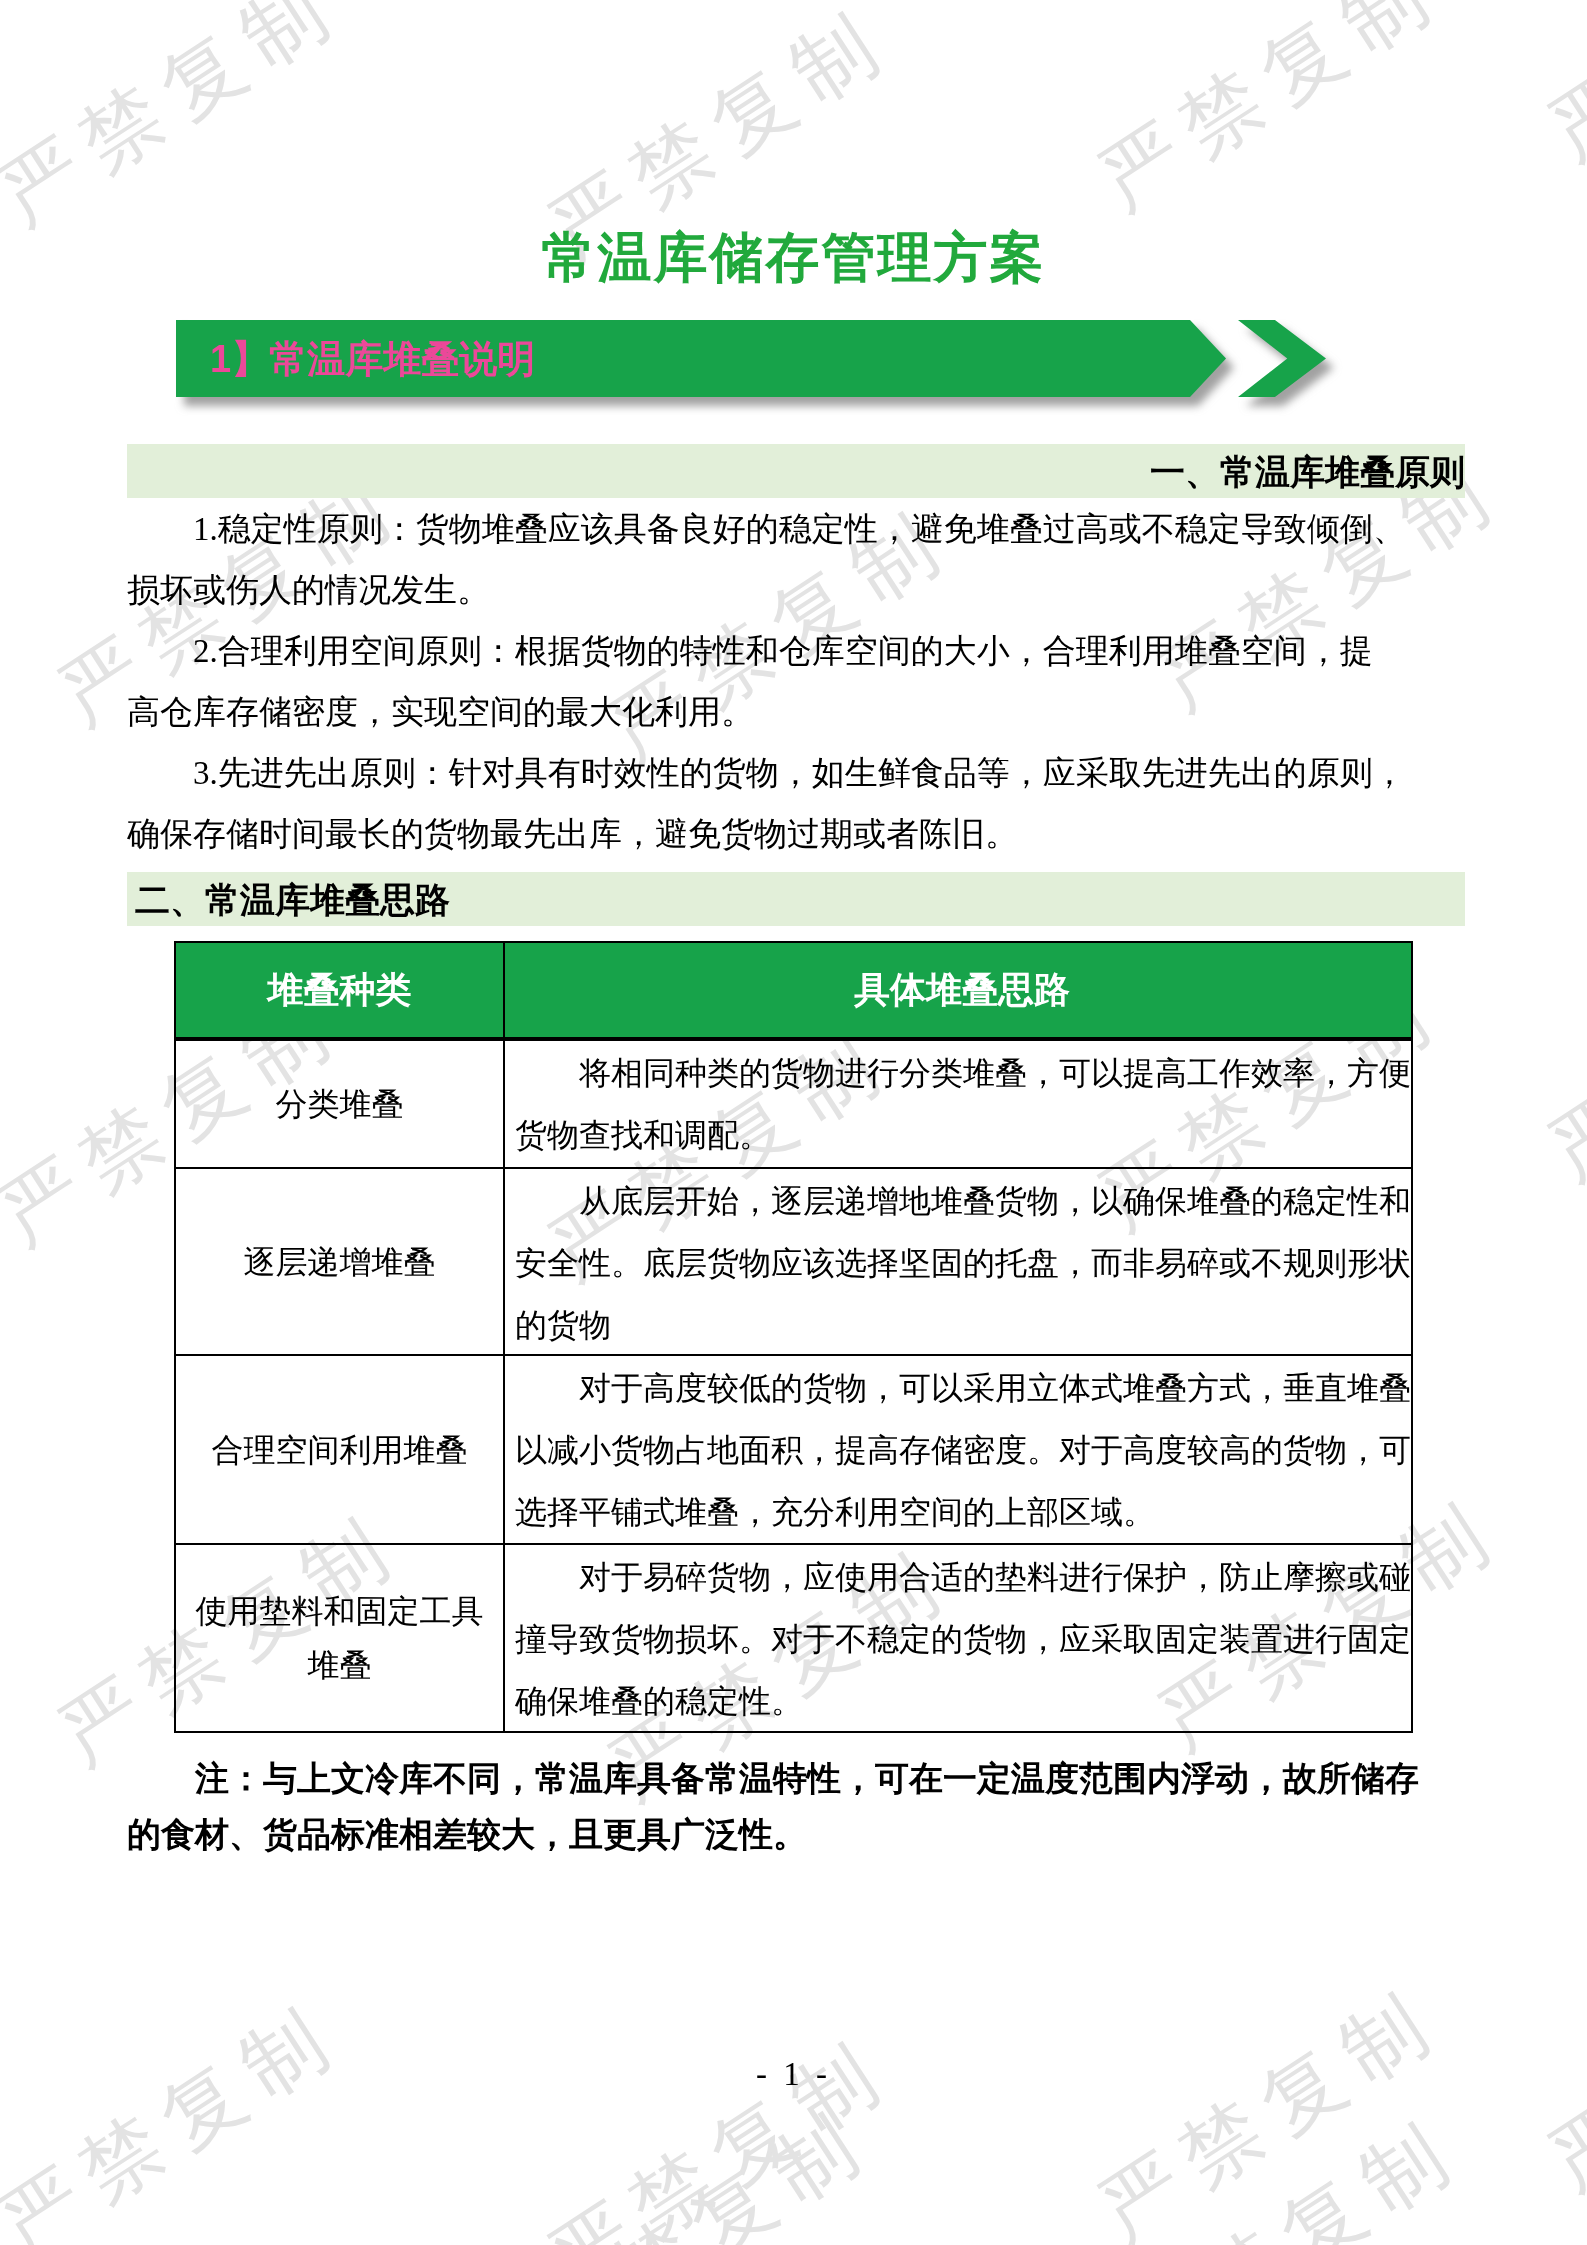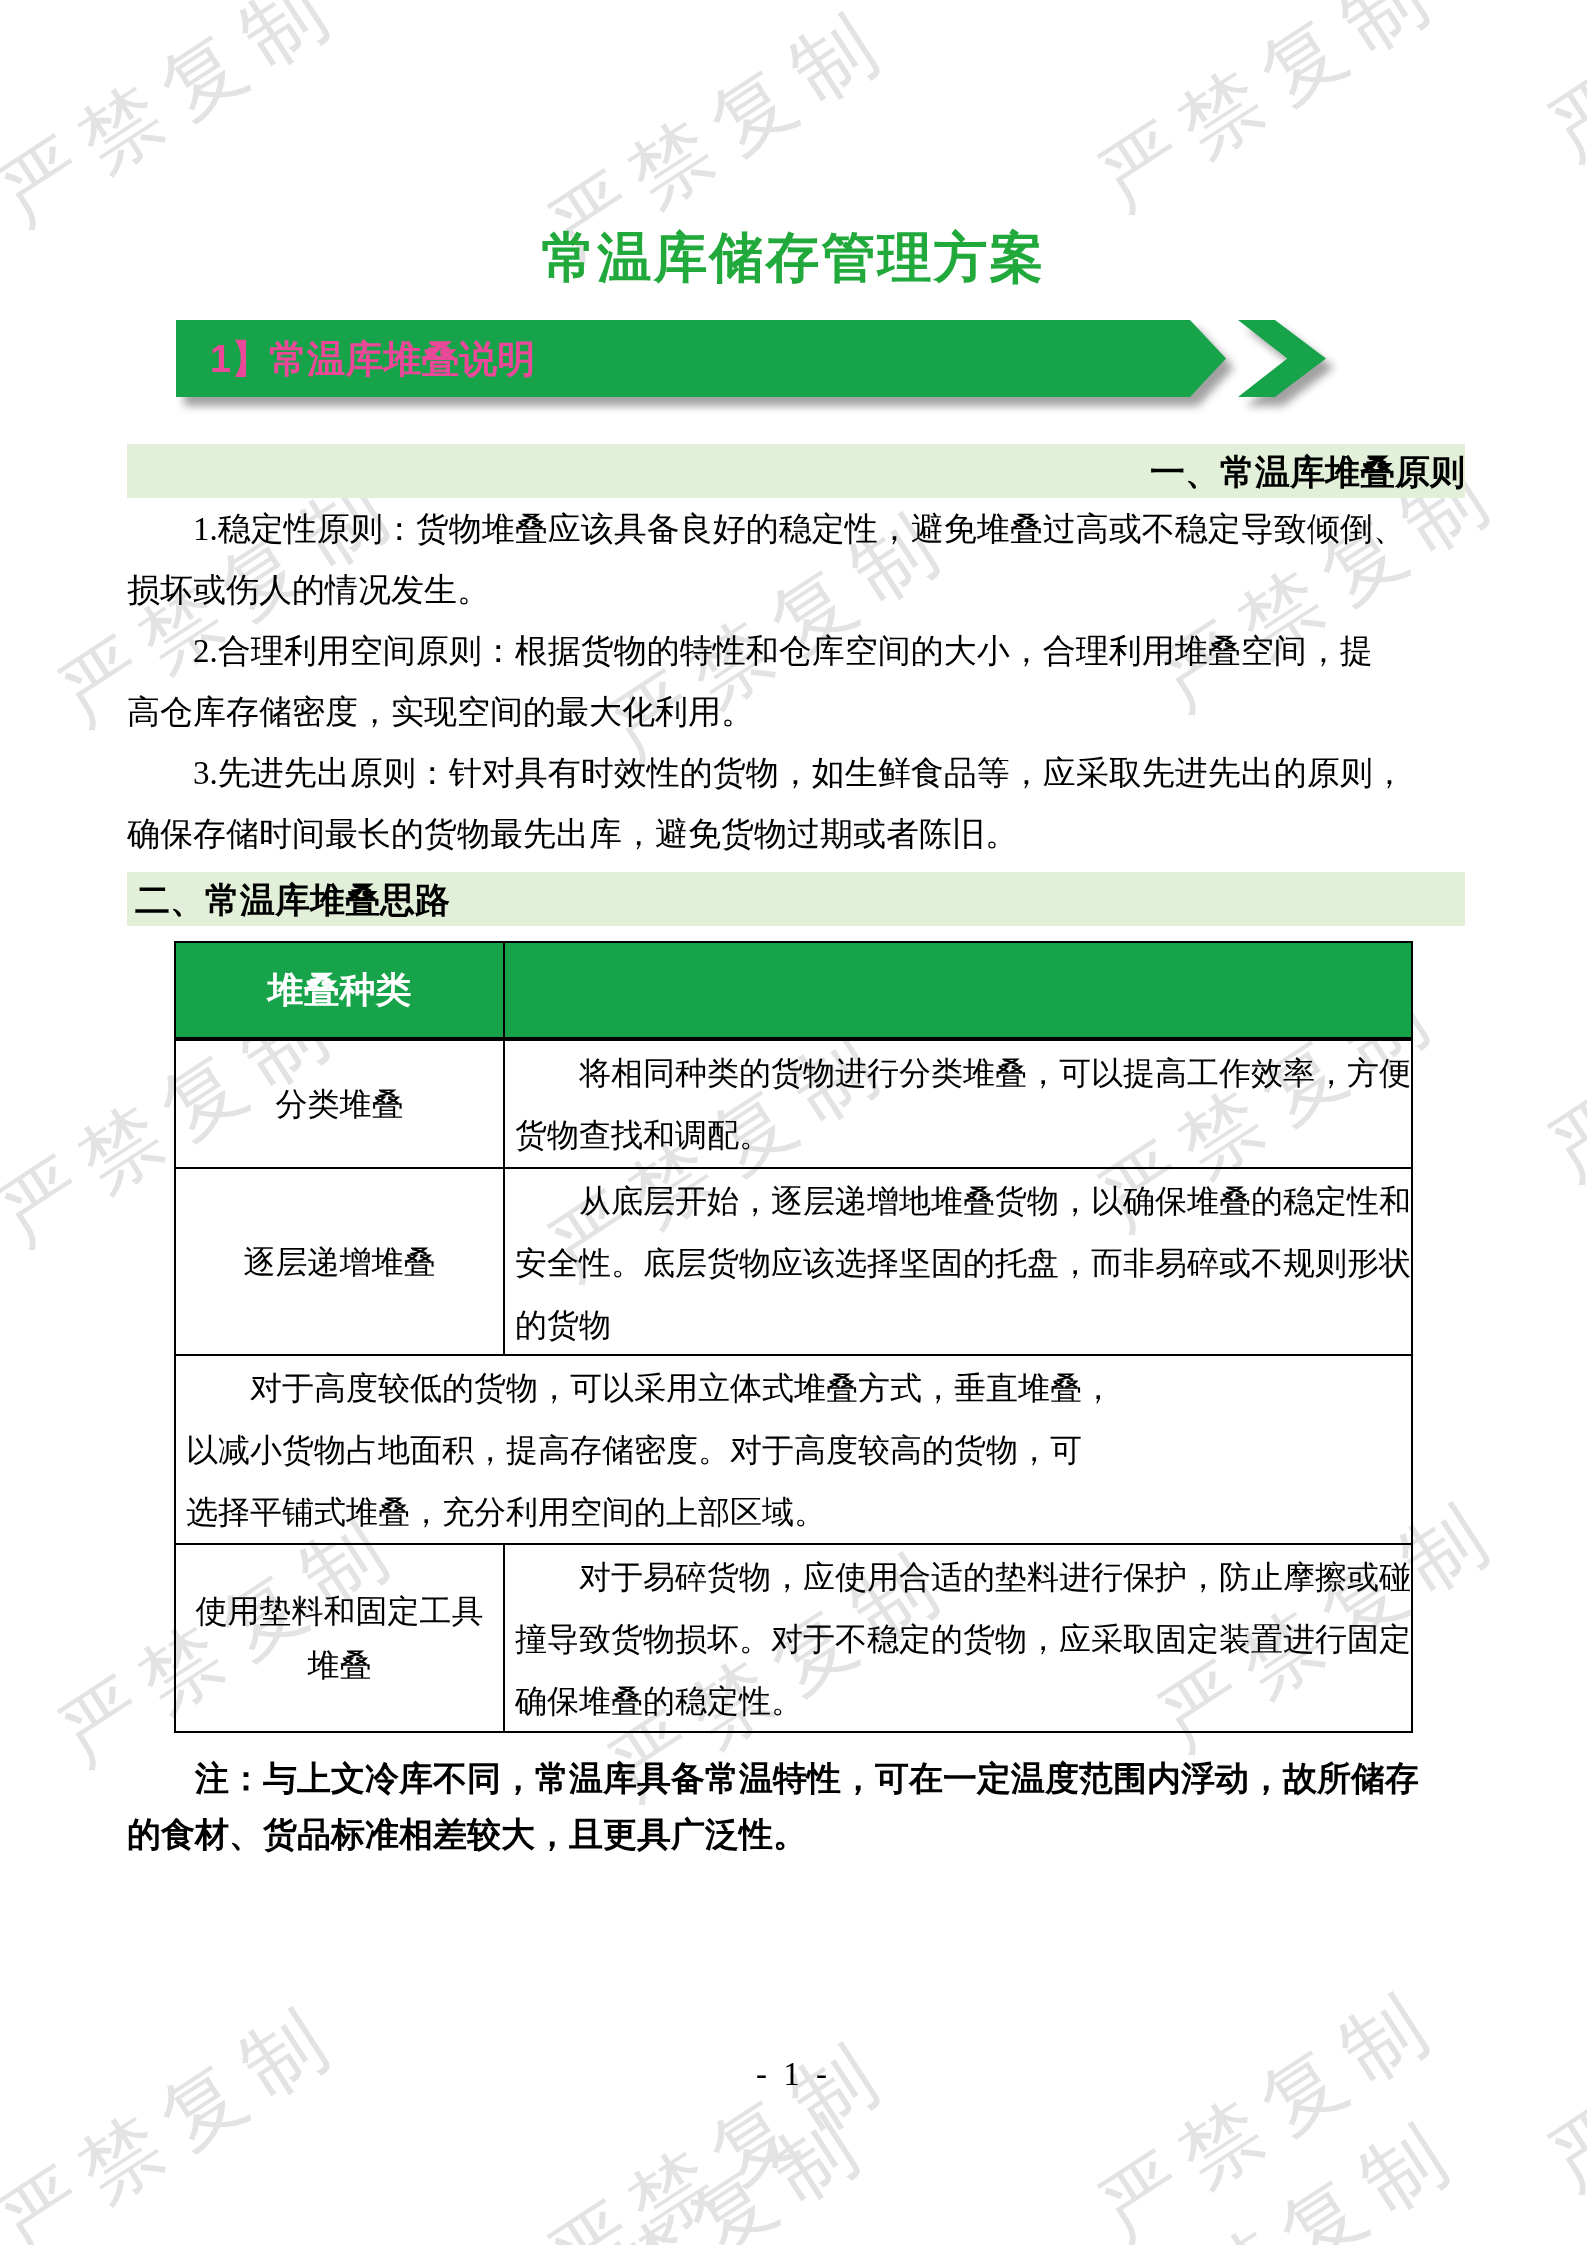--- a/index.html
+++ b/index.html
@@ -149,20 +149,21 @@
           <div class="bodyline indent">3.先进先出原则：针对具有时效性的货物，如生鲜食品等，应采取先进先出的原则，</div>
           <div class="bodyline">确保存储时间最长的货物最先出库，避免货物过期或者陈旧。</div>
         </div>
       </div>
 
     <div class="band band2">二、常温库堆叠思路</div>
 
     <div class="stack-table">
       <div class="t-header">
         <div class="t-hcell c1">堆叠种类</div>
+        <div class="t-hcell c2">具体堆叠思路</div>
       </div>
       <div>
           <div class="t-row" style="height: 126px;">
             <div class="t-type">
               <div class="tline">分类堆叠</div>
             </div>
             <div class="t-detail">
               <div class="dline indent">将相同种类的货物进行分类堆叠，可以提高工作效率，方便</div>
               <div class="dline">货物查找和调配。</div>
             </div>
@@ -171,20 +172,23 @@
             <div class="t-type">
               <div class="tline">逐层递增堆叠</div>
             </div>
             <div class="t-detail">
               <div class="dline indent">从底层开始，逐层递增地堆叠货物，以确保堆叠的稳定性和</div>
               <div class="dline">安全性。底层货物应该选择坚固的托盘，而非易碎或不规则形状</div>
               <div class="dline">的货物</div>
             </div>
           </div>
           <div class="t-row" style="height: 189px;">
+            <div class="t-type">
+              <div class="tline">合理空间利用堆叠</div>
+            </div>
             <div class="t-detail">
               <div class="dline indent">对于高度较低的货物，可以采用立体式堆叠方式，垂直堆叠，</div>
               <div class="dline">以减小货物占地面积，提高存储密度。对于高度较高的货物，可</div>
               <div class="dline">选择平铺式堆叠，充分利用空间的上部区域。</div>
             </div>
           </div>
           <div class="t-row" style="height: 188px;">
             <div class="t-type">
               <div class="tline">使用垫料和固定工具</div>
               <div class="tline">堆叠</div>

